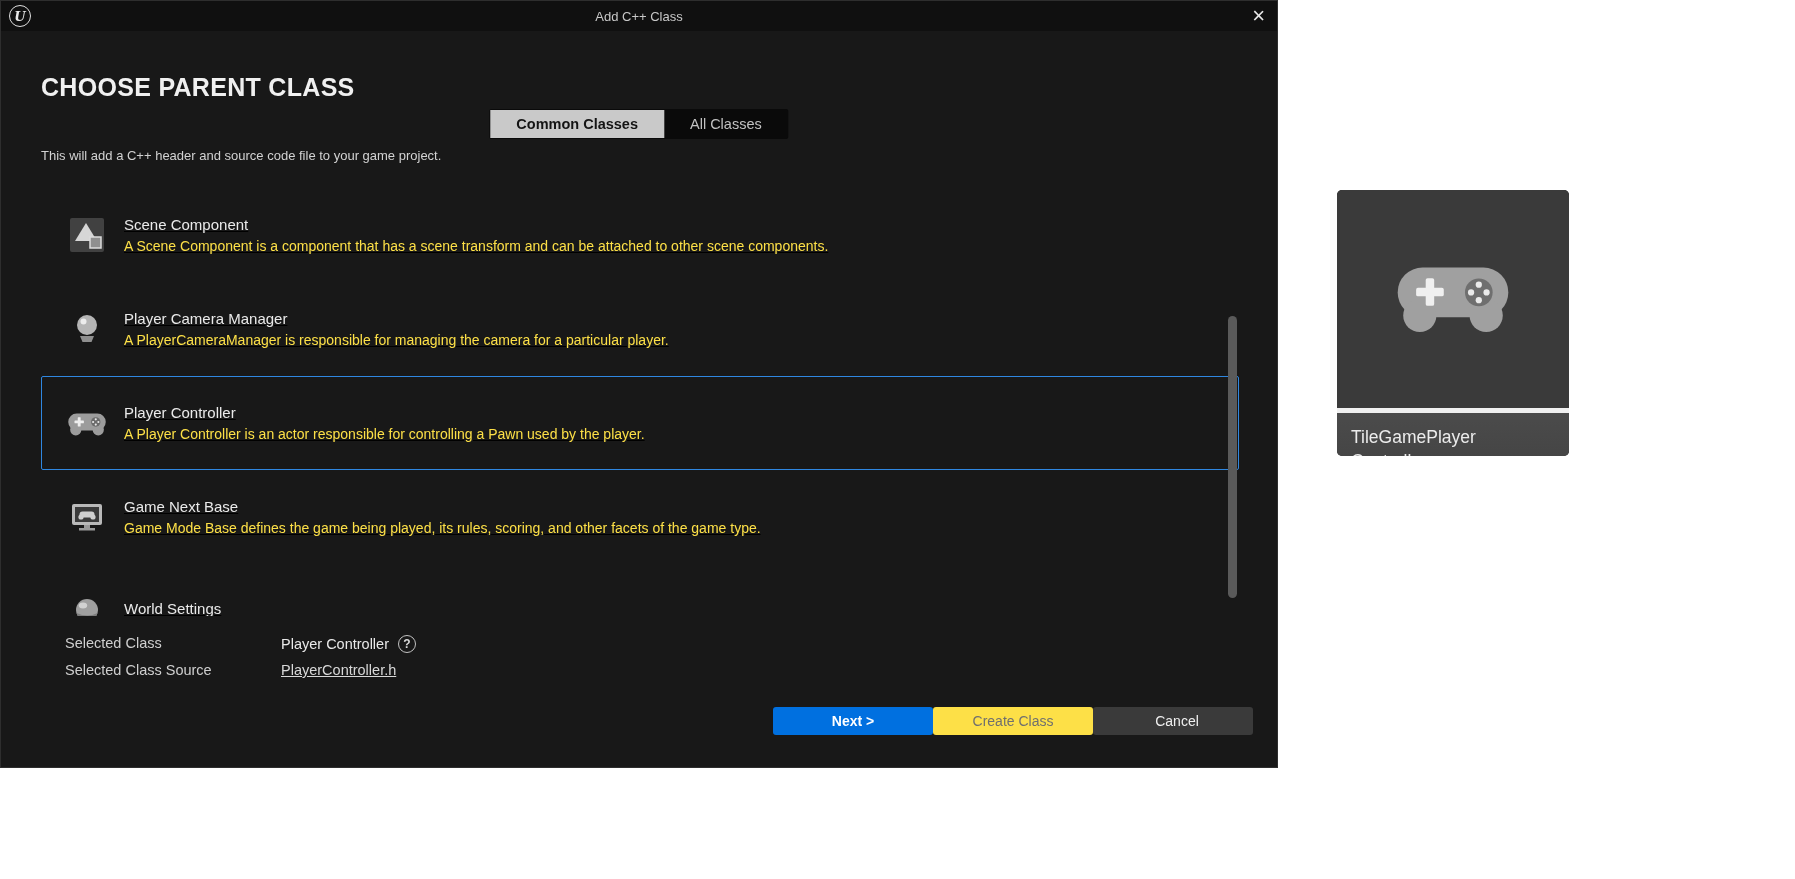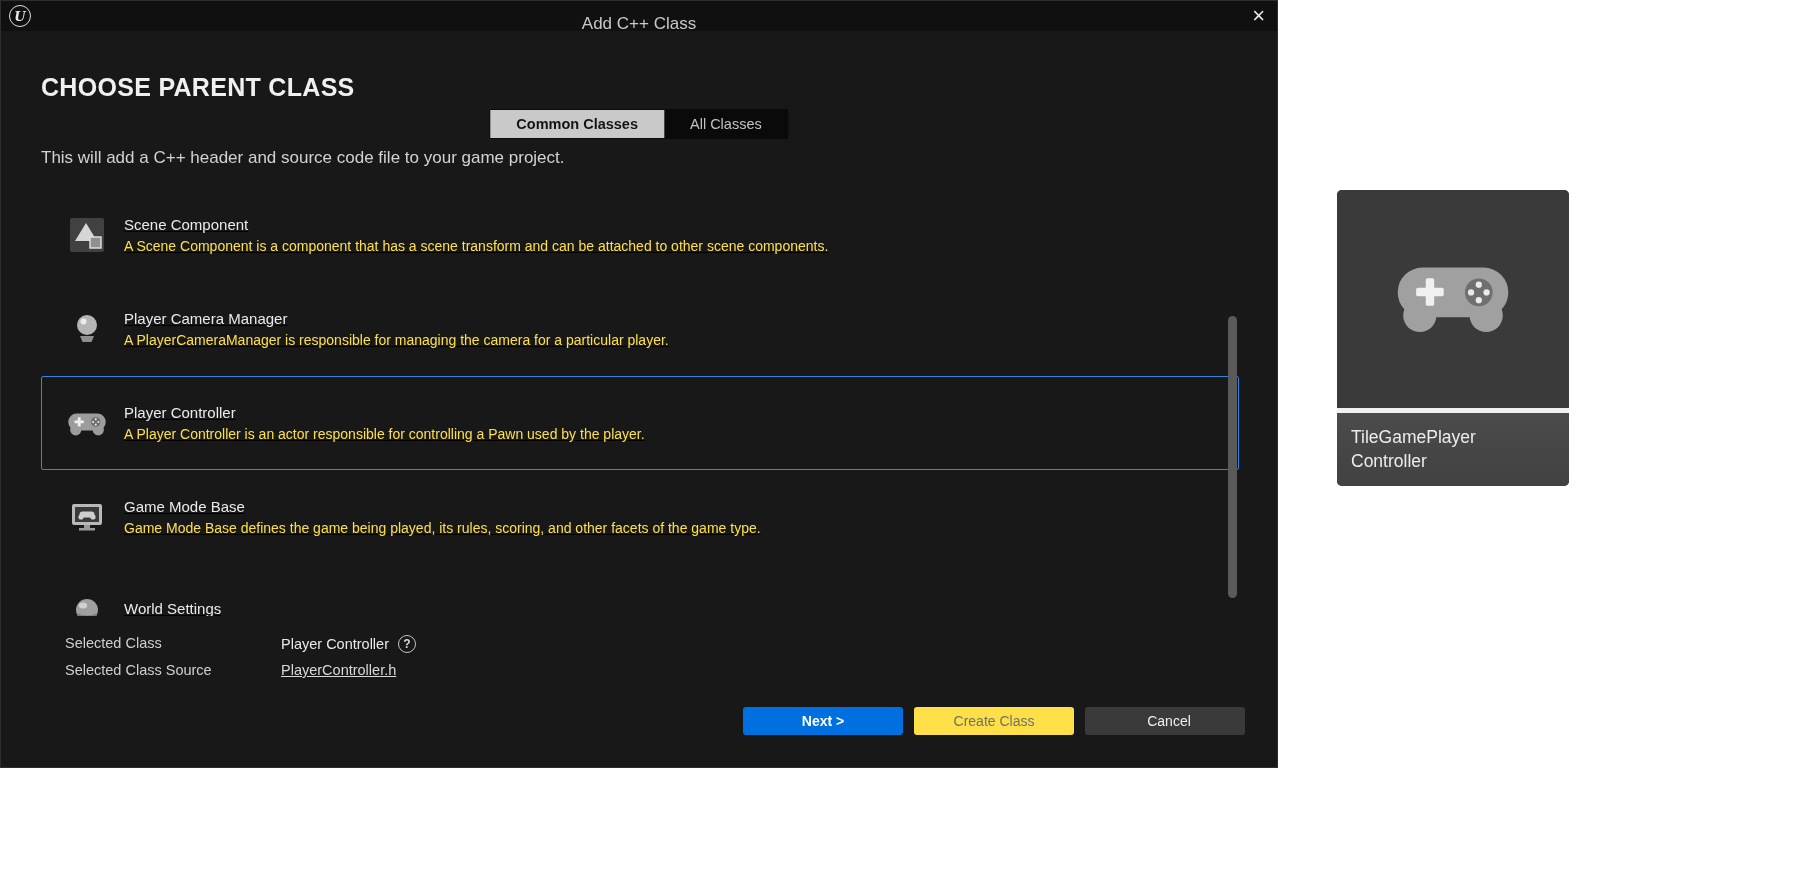--- a/index.html
+++ b/index.html
@@ -10,33 +10,33 @@
   .dialog { position: absolute; left: 0; top: 0; width: 1278px; height: 768px;
     background: #181818; border: 1px solid #2e2e2e; }
 
   .titlebar { position: absolute; left: 0; top: 0; right: 0; height: 30px;
     background: #101010; display: flex; align-items: center; }
   .ue-logo { position: absolute; left: 8px; top: 4px; width: 22px; height: 22px;
     border: 1.6px solid #e0e0e0; border-radius: 50%; display: flex; align-items: center; justify-content: center; }
   .ue-logo span { font-family: "DejaVu Serif", serif; font-style: italic; font-weight: 700;
     font-size: 13px; color: #e8e8e8; line-height: 1; }
   .dlg-title { position: absolute; left: 50%; top: 50%; transform: translate(-50%, -50%);
-    color: #c8c8c8; font-size: 17px; margin-top: 8px; }
+    color: #c8c8c8; font-size: 13px; }
   .close-btn { position: absolute; right: 12px; top: 0px; color: #e8e8e8; font-size: 22px;
     line-height: 30px; cursor: pointer; }
 
   .heading { position: absolute; left: 40px; top: 72px; color: #f0f0f0;
     font-size: 25px; font-weight: 700; letter-spacing: 0.3px; }
 
   .tabs { position: absolute; top: 108px; left: 50%; transform: translateX(-50%);
     display: flex; background: #0a0a0a; border-radius: 2px; padding: 1px; }
   .tab { padding: 6px 26px; font-size: 14.5px; color: #c2c2c2; cursor: pointer; white-space: nowrap; }
   .tab.selected { background: #c9c9c9; color: #141414; font-weight: 700; }
 
-  .desc { position: absolute; left: 40px; top: 147px; color: #d2d2d2; font-size: 17px; }
+  .desc { position: absolute; left: 40px; top: 147px; color: #d2d2d2; font-size: 13px; }
 
   
   .list { position: absolute; left: 40px; top: 187px; width: 1198px; height: 428px;
     overflow: hidden; background: #181818; }
   .item { display: flex; align-items: center; height: 94px; padding: 0 22px;
     border: 1px solid transparent; border-radius: 2px; cursor: pointer; text-decoration: underline; }
   .item.selected { border-color: #2f87e0; }
   .item .icon { width: 46px; min-width: 46px; margin-right: 14px;
     display: flex; align-items: center; justify-content: center; }
   .item .name { color: #eaeaea; font-size: 15px; margin-bottom: 5px; }
@@ -49,29 +49,29 @@
   
   .footer-rows { position: absolute; left: 64px; top: 634px; font-size: 14.5px; }
   .frow { display: flex; align-items: flex-start; height: 27px; }
   .flabel { width: 216px; color: #cfcfcf; }
   .fvalue { color: #e9e9e9; display: flex; align-items: center; }
   .help-icon { display: inline-flex; align-items: center; justify-content: center;
     width: 18px; height: 18px; border: 1.4px solid #c2c2c2; border-radius: 50%;
     color: #dadada; font-size: 12px; font-weight: 700; margin-left: 9px; cursor: pointer; }
   .src-link { color: #d8d8d8; text-decoration: underline; cursor: pointer; }
 
-  .buttons { position: absolute; right: 32px; top: 706px; display: flex; gap: 11px; }
+  .buttons { position: absolute; right: 24px; top: 706px; display: flex; }
   .btn { min-width: 160px; height: 28px; display: flex; align-items: center; justify-content: center;
     font-size: 14px; border-radius: 3px; cursor: pointer; }
   .btn-next { background: #0070e0; color: #ffffff; font-weight: 700; }
   .btn-create { background: #fde047; color: #6f6f6f; }
   .btn-cancel { background: #3a3a3a; color: #efefef; padding-left: 8px; }
 
   
-  .asset-card { position: absolute; left: 1337px; top: 190px; width: 232px; height: 296px;
+  .asset-card { position: absolute; left: 1337px; top: 190px; width: 232px; height: 266px;
     background: #2b2b2b; border-radius: 5px; overflow: hidden; cursor: pointer; }
   .card-icon-area { height: 218px; background: #3a3a3a; display: flex; align-items: center; justify-content: center; }
   .card-stripe { height: 5px; background: #f0f0f0; }
   .card-text { position: relative; height: 143px; background: linear-gradient(#4b4b4b, #383838); padding: 13px 14px; }
   .card-name { color: #ececec; font-size: 17.5px; line-height: 1.35; }
   .card-type { position: absolute; left: 14px; bottom: 11px; color: #979797; font-size: 11px; }
 </style>
 </head>
 <body>
 
@@ -151,21 +151,21 @@
           <rect x="3" y="5" width="30" height="21" rx="2" fill="#b9b9b9"></rect>
           <rect x="6" y="8" width="24" height="15" fill="#3a3a3a"></rect>
           <rect x="10.5" y="12.5" width="15" height="6" rx="3" fill="#cfcfcf"></rect>
           <circle cx="12" cy="18" r="2.6" fill="#cfcfcf"></circle>
           <circle cx="24" cy="18" r="2.6" fill="#cfcfcf"></circle>
           <rect x="15" y="26" width="6" height="3" fill="#9a9a9a"></rect>
           <rect x="10" y="29" width="16" height="2.5" fill="#9a9a9a"></rect>
         </svg>
       </span>
       <span class="texts">
-        <div class="name">Game Mode Base</div>
+        <div class="name">Game Next Base</div>
         <div class="idesc">Game Mode Base defines the game being played, its rules, scoring, and other facets of the game type.</div>
       </span>
     </div>
 
     <div class="item">
       <span class="icon">
         <svg width="36" height="36" viewBox="0 0 36 36">
           <circle cx="18" cy="17" r="11" fill="#9f9f9f"></circle>
           <ellipse cx="14" cy="12.5" rx="4.2" ry="3" fill="#d9d9d9" opacity="0.85"></ellipse>
           <path d="M7.5 20 a11 11 0 0 0 21 0 q-10 5 -21 0 z" fill="#7c7c7c"></path>

